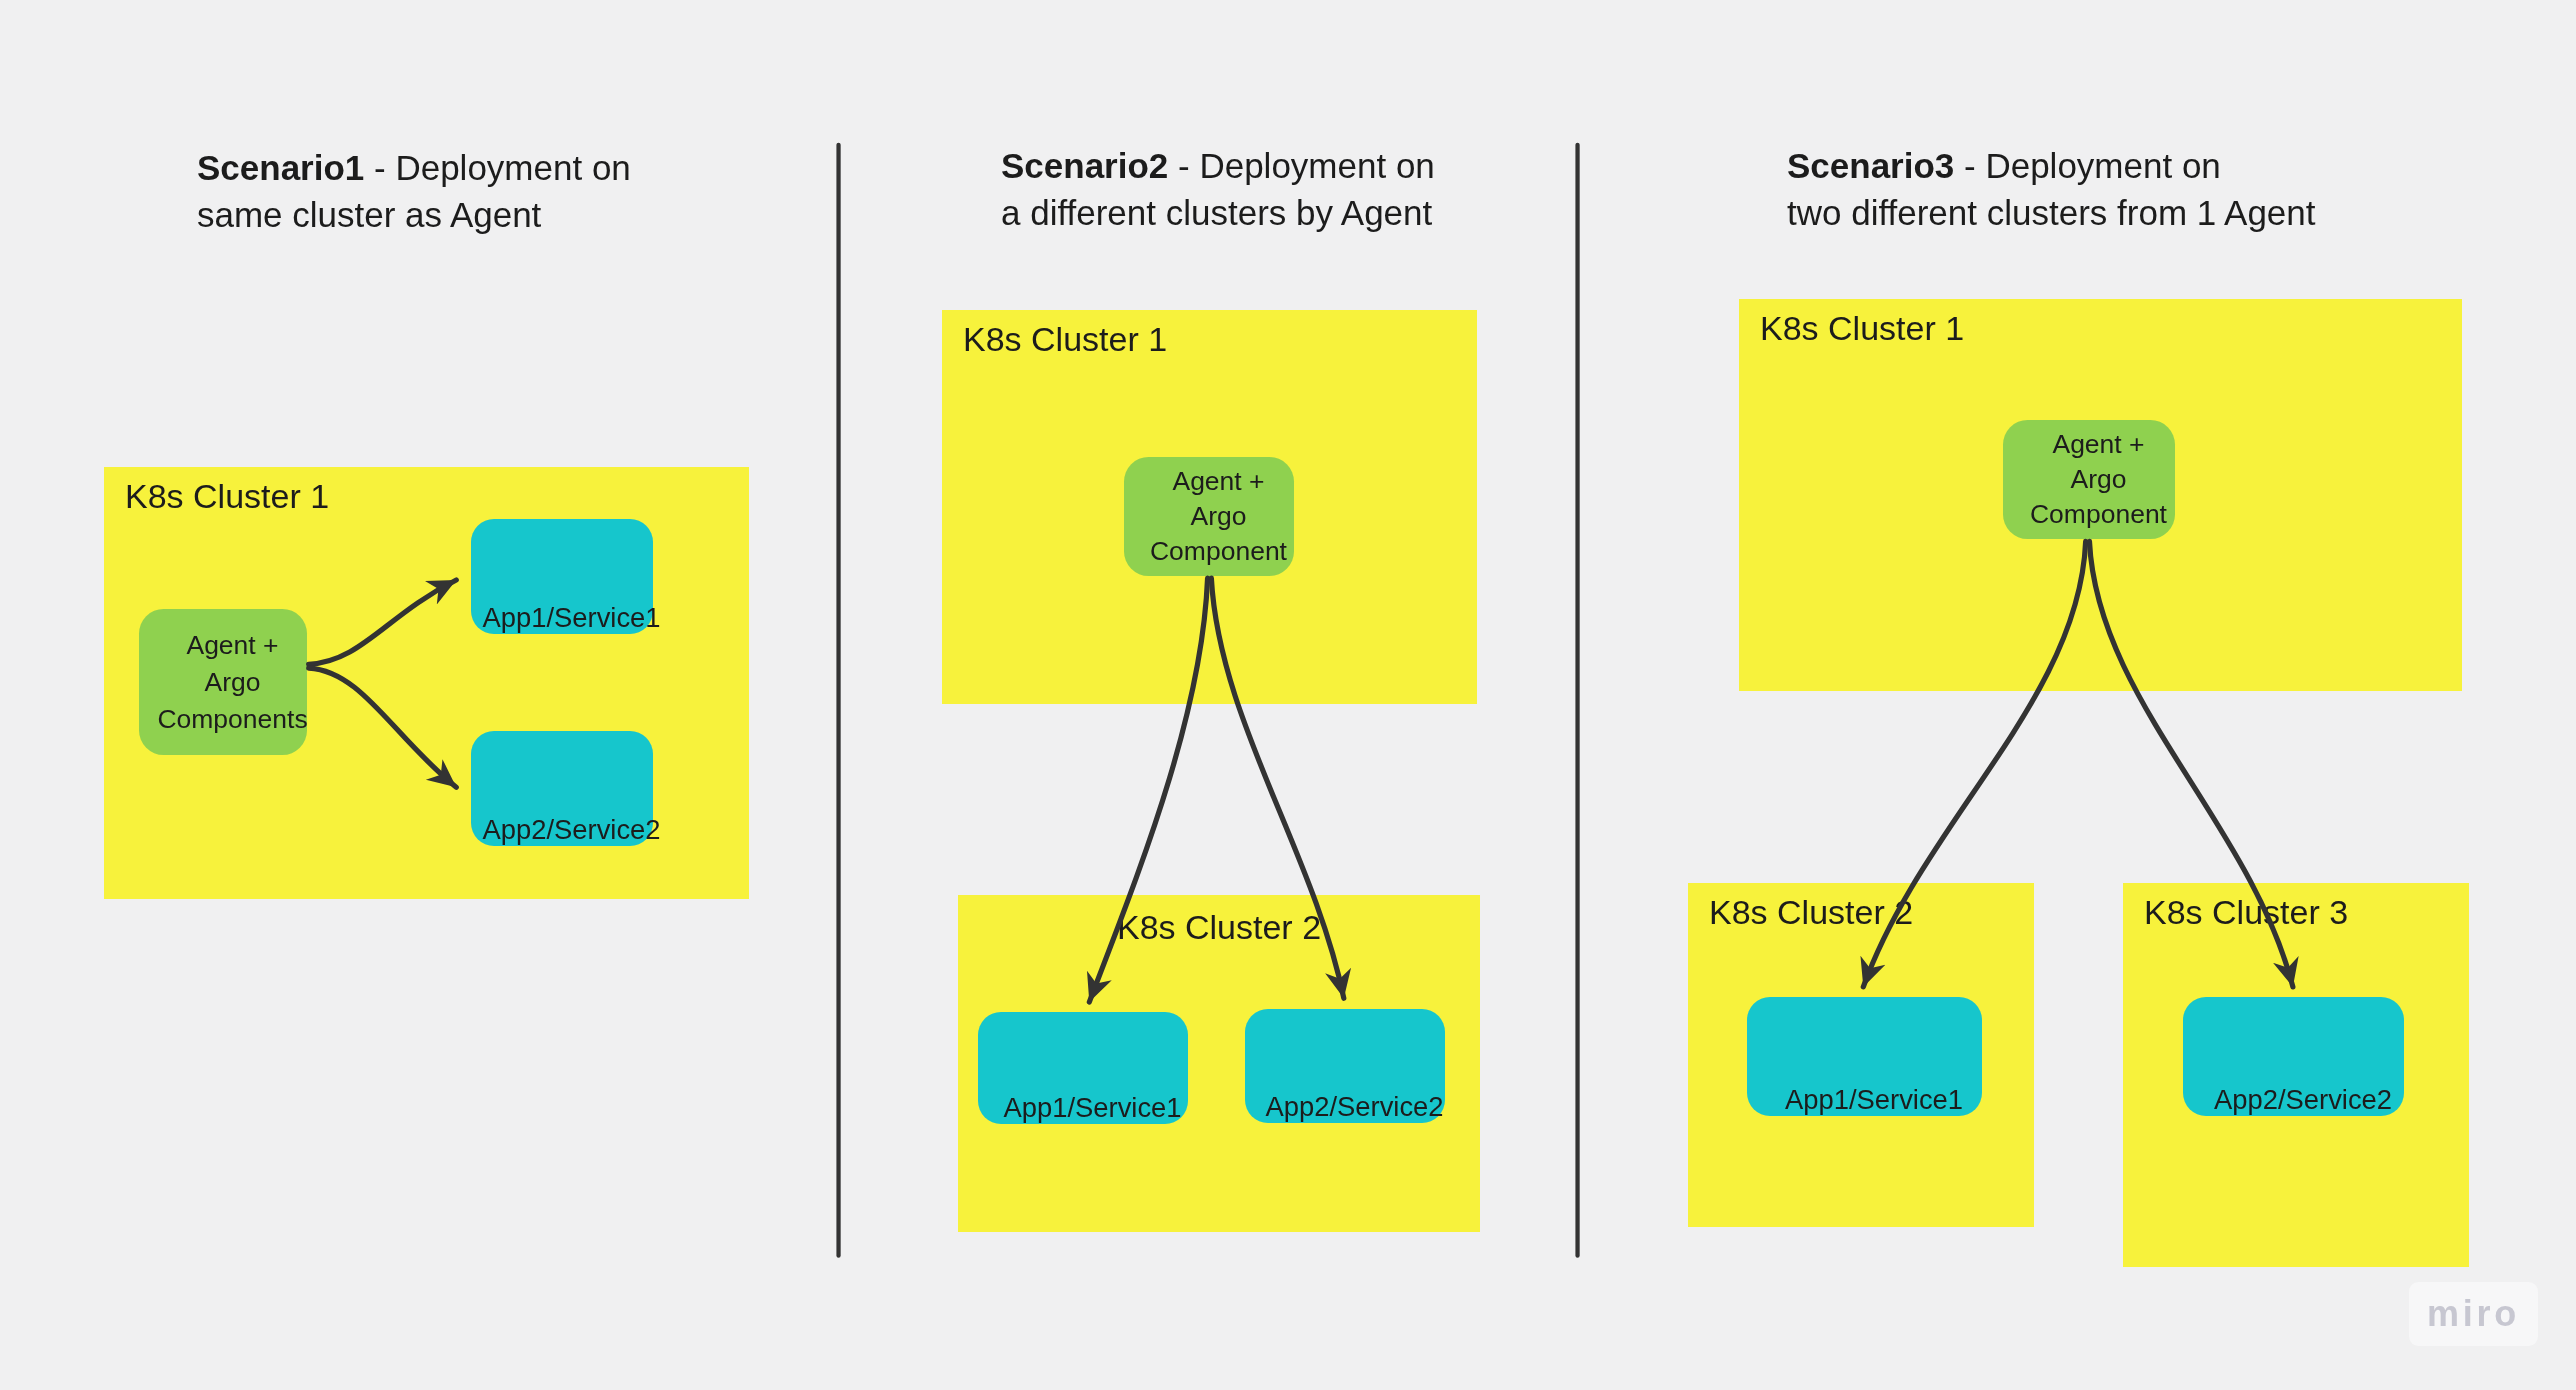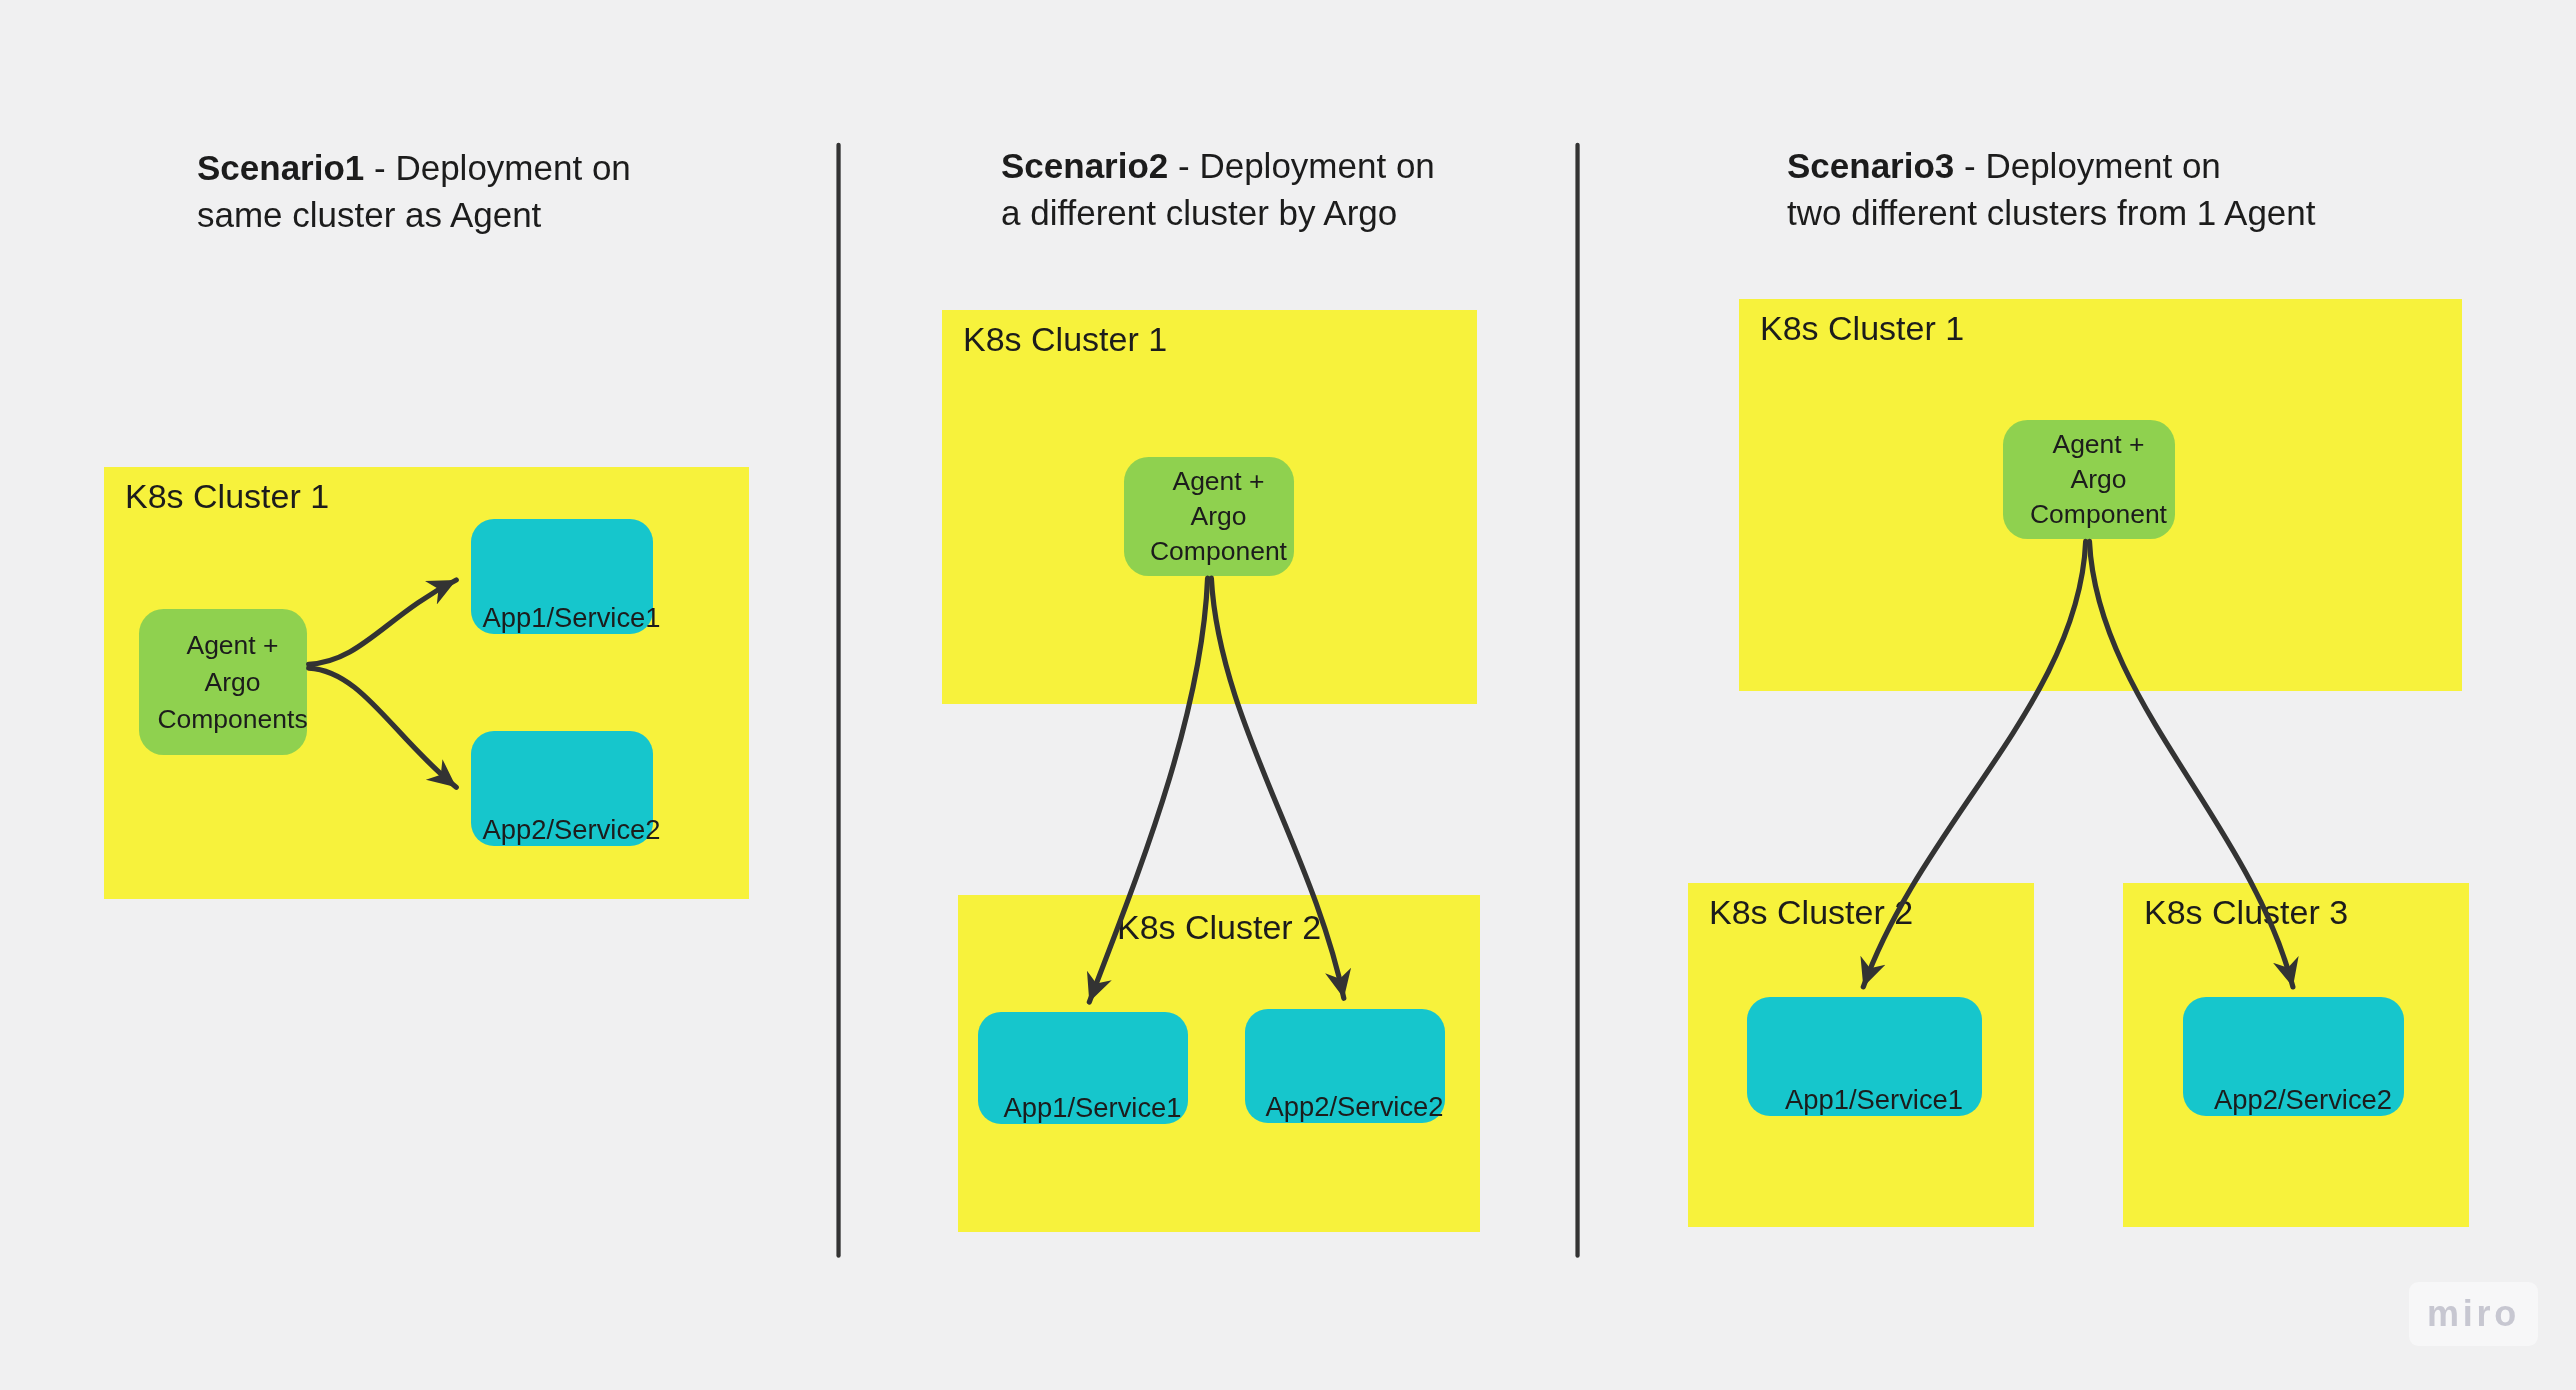--- a/index.html
+++ b/index.html
@@ -105,21 +105,21 @@
   </div>
   <div class="node app" style="left:471px; top:519px; width:182px; height:115px;">
     <div class="node-text">App1/Service1</div>
   </div>
   <div class="node app" style="left:471px; top:731px; width:182px; height:115px;">
     <div class="node-text">App2/Service2</div>
   </div>
 
   <div class="title" style="left:1001px; top:142px;">
     <div><span class="t-bold">Scenario2</span><span> - Deployment on</span></div>
-    <div>a different cluster by Argo</div>
+    <div>a different clusters by Agent</div>
   </div>
 
   <div class="cluster" style="left:942px; top:310px; width:535px; height:394px;">
     <div class="cluster-label">K8s Cluster 1</div>
   </div>
 
   <div class="node agent" style="left:1124px; top:457px; width:170px; height:119px; line-height:35px;">
     <div class="node-text">
       <div>Agent +</div>
       <div>Argo</div>
@@ -155,21 +155,21 @@
     </div>
   </div>
 
   <div class="cluster" style="left:1688px; top:883px; width:346px; height:344px;">
     <div class="cluster-label">K8s Cluster 2</div>
   </div>
   <div class="node app" style="left:1747px; top:997px; width:235px; height:119px;">
     <div class="node-text">App1/Service1</div>
   </div>
 
-  <div class="cluster" style="left:2123px; top:883px; width:346px; height:344px;">
+  <div class="cluster" style="left:2123px; top:883px; width:346px; height:384px;">
     <div class="cluster-label">K8s Cluster 3</div>
   </div>
   <div class="node app" style="left:2183px; top:997px; width:221px; height:119px;">
     <div class="node-text">App2/Service2</div>
   </div>
 
   <div class="watermark" style="left:2409px; top:1282px; width:129px; height:64px;text-align:right;">
     <span>miro</span>
   </div>
 

